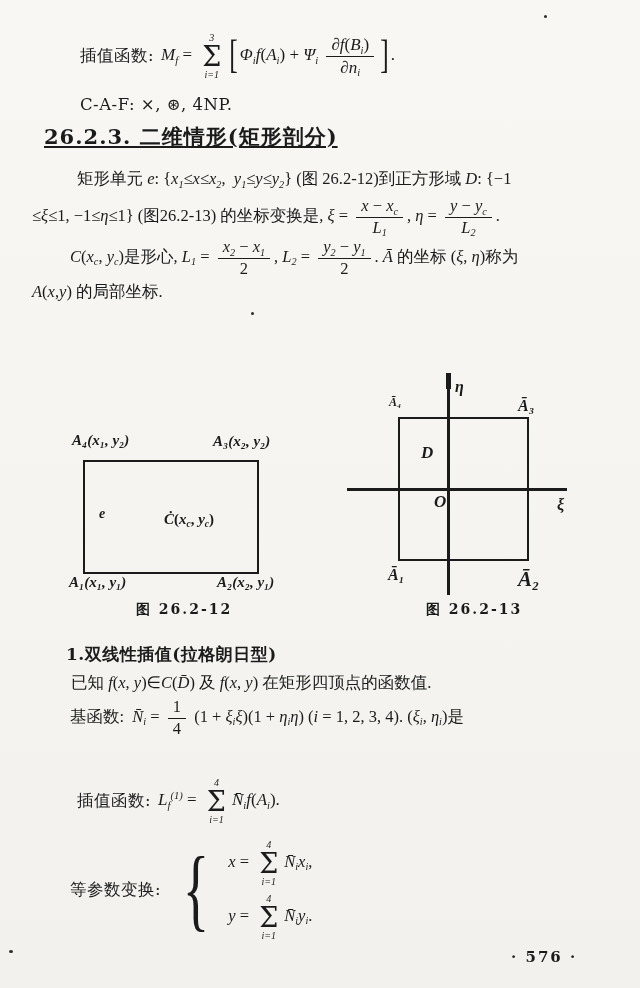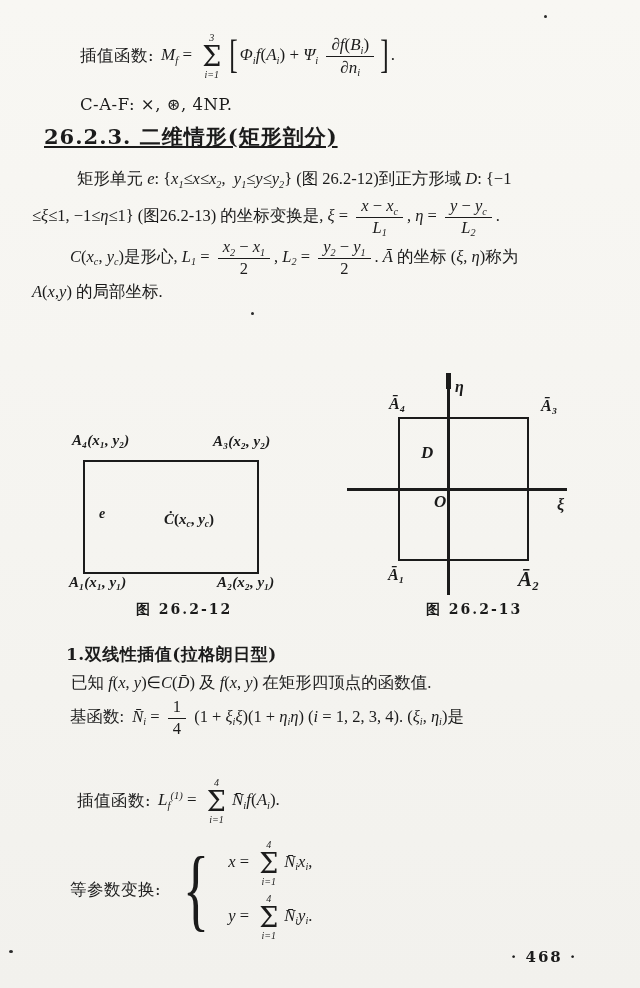--- a/index.html
+++ b/index.html
@@ -102,22 +102,22 @@
 
     <div>
       <div class="axis" style="left:447px;top:3px;width:2.5px;height:222px;"></div>
       <div class="axis" style="left:446px;top:3px;width:5px;height:16px;"></div>
       <div class="axis" style="left:347px;top:118px;width:220px;height:2.5px;"></div>
       <div class="shape" style="left:398px;top:47px;width:127px;height:140px;"></div>
       <span class="axis-label" style="left:455px;top:8px;">η</span>
       <span class="axis-label" style="left:557px;top:126px;">ξ</span>
       <span class="axis-label" style="left:434px;top:122px;font-size:17px;">O</span>
       <span class="axis-label" style="left:421px;top:73px;font-size:17px;">D</span>
-      <span class="fig-label" style="left:389px;top:25px;font-size:16px;">Ā₄</span>
-      <span class="fig-label" style="left:518px;top:27px;font-size:16px;margin-left:23px;">Ā₃</span>
+      <span class="fig-label" style="left:389px;top:25px;font-size:12px;">Ā₄</span>
+      <span class="fig-label" style="left:518px;top:27px;font-size:16px;">Ā₃</span>
       <span class="fig-label" style="left:388px;top:196px;font-size:16px;">Ā₁</span>
       <span class="fig-label" style="left:518px;top:197px;font-size:21px;">Ā₂</span>
       <span class="fig-caption" style="left:426px;top:231px;">图  26.2-13</span>
     </div>
   </div>
 
   <div class="sub-heading" style="left:66px;top:643px;">1.双线性插值(拉格朗日型)</div>
 
   <div class="fline" style="left:71px;top:671px;height:24px;">
     <span class="math"><span class="tok k-t">已知 </span><span class="tok">f</span><span class="tok k-t">(</span><span class="tok">x</span><span class="tok k-t">, </span><span class="tok">y</span><span class="tok k-t">)∈</span><span class="tok">C</span><span class="tok k-t">(</span><span class="tok">D̄</span><span class="tok k-t">) 及 </span><span class="tok">f</span><span class="tok k-t">(</span><span class="tok">x</span><span class="tok k-t">, </span><span class="tok">y</span><span class="tok k-t">) 在矩形四顶点的函数值.</span></span>
@@ -150,19 +150,19 @@
             <span class="sum-bot">i=1</span>
           </span><span class="tok">N̄</span><span class="tok k-sub">i</span><span class="tok">x</span><span class="tok k-sub">i</span><span class="tok k-t">,</span></div>
       <div class="math"><span class="tok">y</span><span class="tok k-t"> = </span><span class="sum">
             <span class="sum-top">4</span>
             <span class="sum-sigma">Σ</span>
             <span class="sum-bot">i=1</span>
           </span><span class="tok">N̄</span><span class="tok k-sub">i</span><span class="tok">y</span><span class="tok k-sub">i</span><span class="tok k-t">.</span></div>
     </div>
   </div>
 
-  <div class="pagenum" style="left:511px;top:948px;">· 468 ·</div>
+  <div class="pagenum" style="left:511px;top:948px;">· 576 ·</div>
 
   <div class="speck" style="left:544px;top:15px;width:3px;height:3px;"></div>
   <div class="speck" style="left:251px;top:312px;width:3px;height:3px;"></div>
   <div class="speck" style="left:9px;top:950px;width:4px;height:3px;"></div>
 
 </div>
 
 </body></html>

